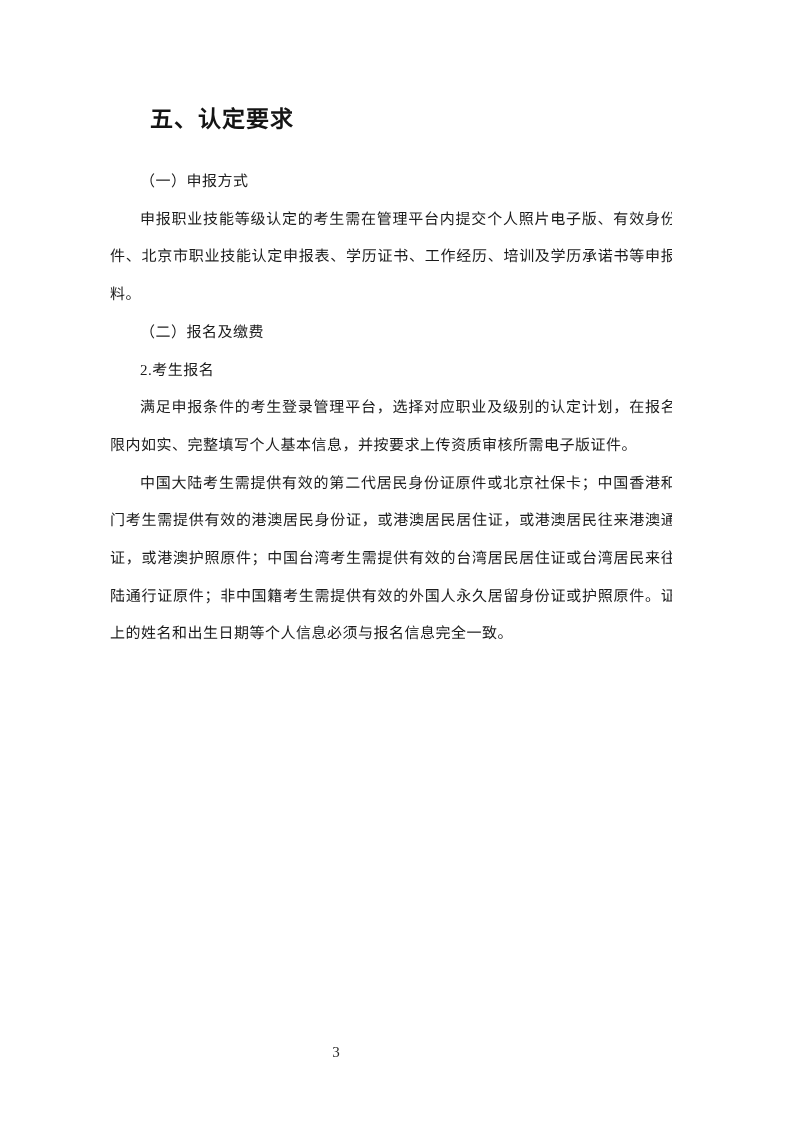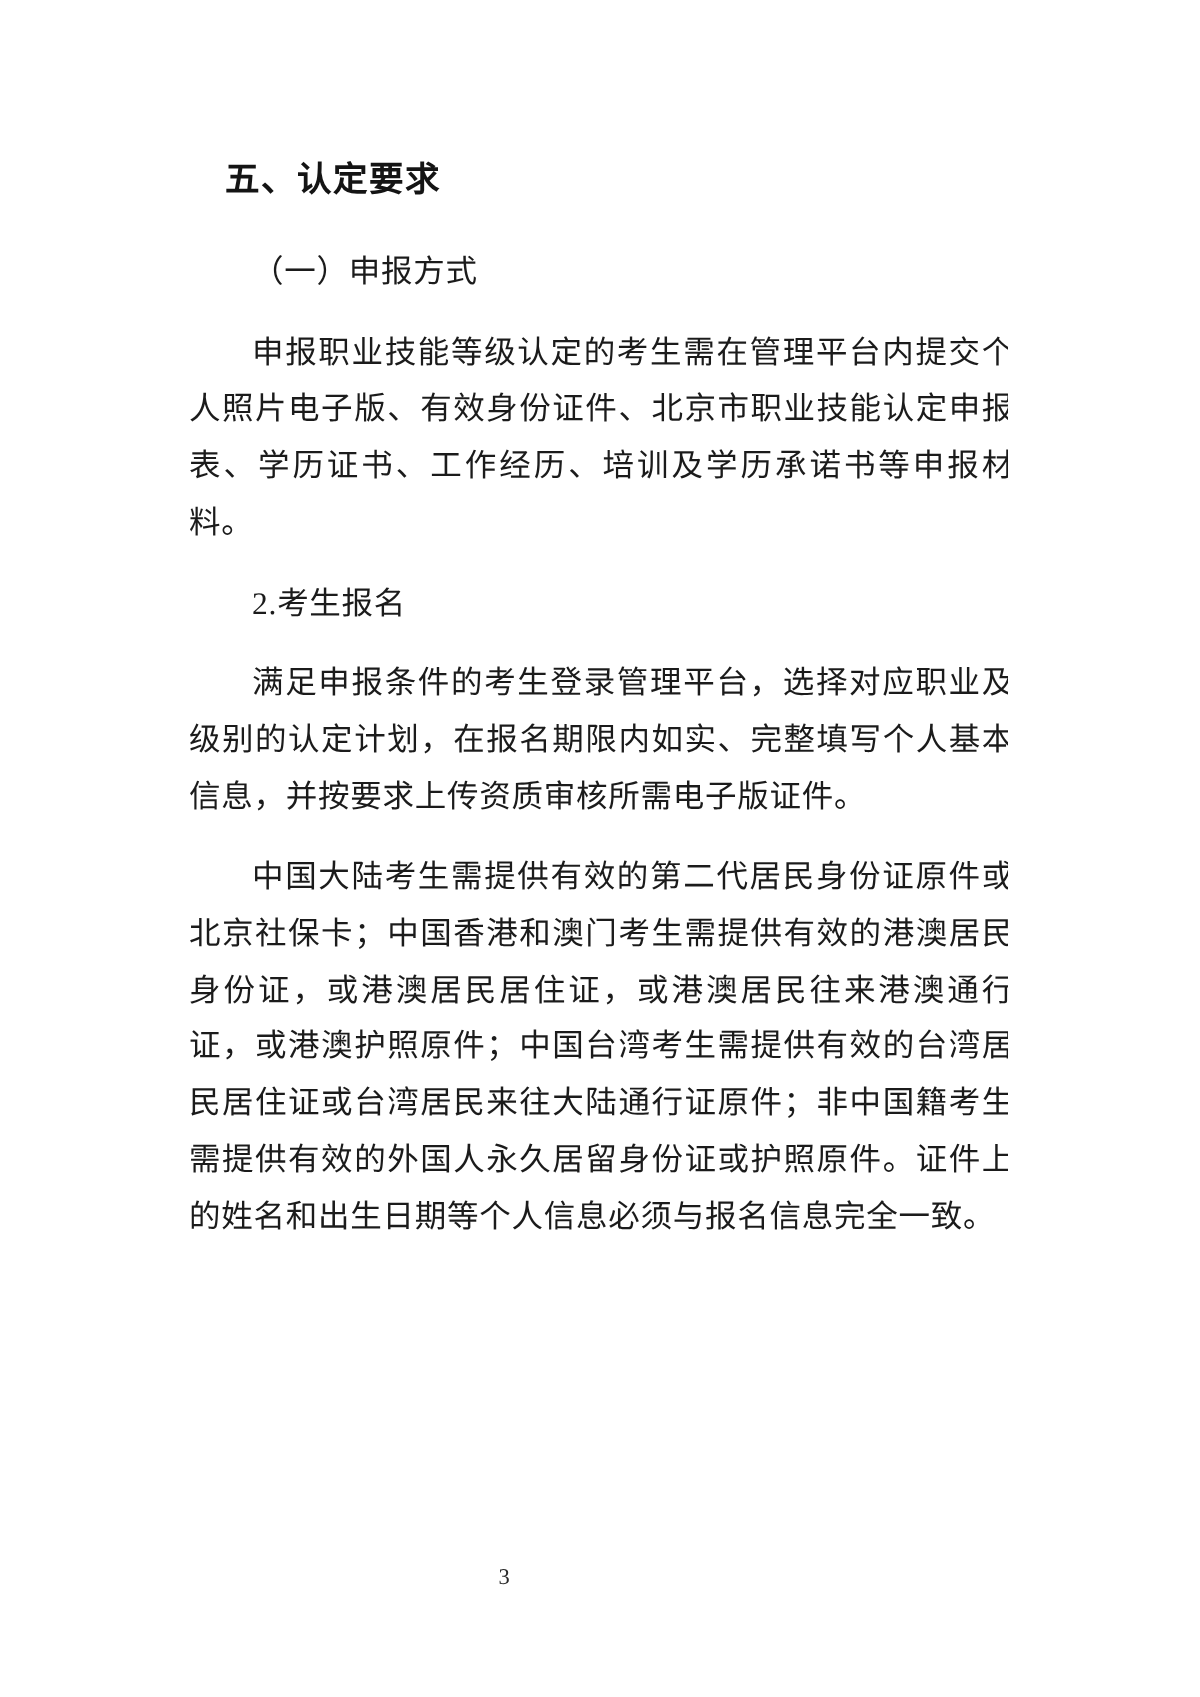--- a/index.html
+++ b/index.html
@@ -26,23 +26,23 @@
     font-family: "Liberation Sans", "DejaVu Sans", sans-serif;
     font-weight: 700;
     font-size: 23px;
     line-height: 32px;
     color: #141414;
     margin: 0 0 28px 0;
     text-indent: 40px;
     letter-spacing: 1px;
   }
   .para {
-    font-size: 21px;
+    font-size: 15px;
     line-height: 37.7px;
-    margin: 16px;
+    margin: 0;
     text-align: justify;
     text-justify: inter-character;
     text-indent: 2em;
     letter-spacing: 0.5px;
     word-break: break-word;
   }
   .page-number {
     position: absolute;
     top: 1044px;
     left: 0;
@@ -57,20 +57,21 @@
 
 <div class="page">
   <main class="content">
     <h1 class="heading">五、认定要求</h1>
 
     <p class="para">（一）申报方式</p>
 
 
     <p class="para">申报职业技能等级认定的考生需在管理平台内提交个人照片电子版、有效身份证件、北京市职业技能认定申报表、学历证书、工作经历、培训及学历承诺书等申报材料。</p>
 
+    <p class="para">（二）报名及缴费</p>
 
     <p class="para">2.考生报名</p>
 
     <p class="para">满足申报条件的考生登录管理平台，选择对应职业及级别的认定计划，在报名期限内如实、完整填写个人基本信息，并按要求上传资质审核所需电子版证件。</p>
 
     <p class="para">中国大陆考生需提供有效的第二代居民身份证原件或北京社保卡；中国香港和澳门考生需提供有效的港澳居民身份证，或港澳居民居住证，或港澳居民往来港澳通行证，或港澳护照原件；中国台湾考生需提供有效的台湾居民居住证或台湾居民来往大陆通行证原件；非中国籍考生需提供有效的外国人永久居留身份证或护照原件。证件上的姓名和出生日期等个人信息必须与报名信息完全一致。</p>
 
   </main>
 
   <div class="page-number">3</div>

